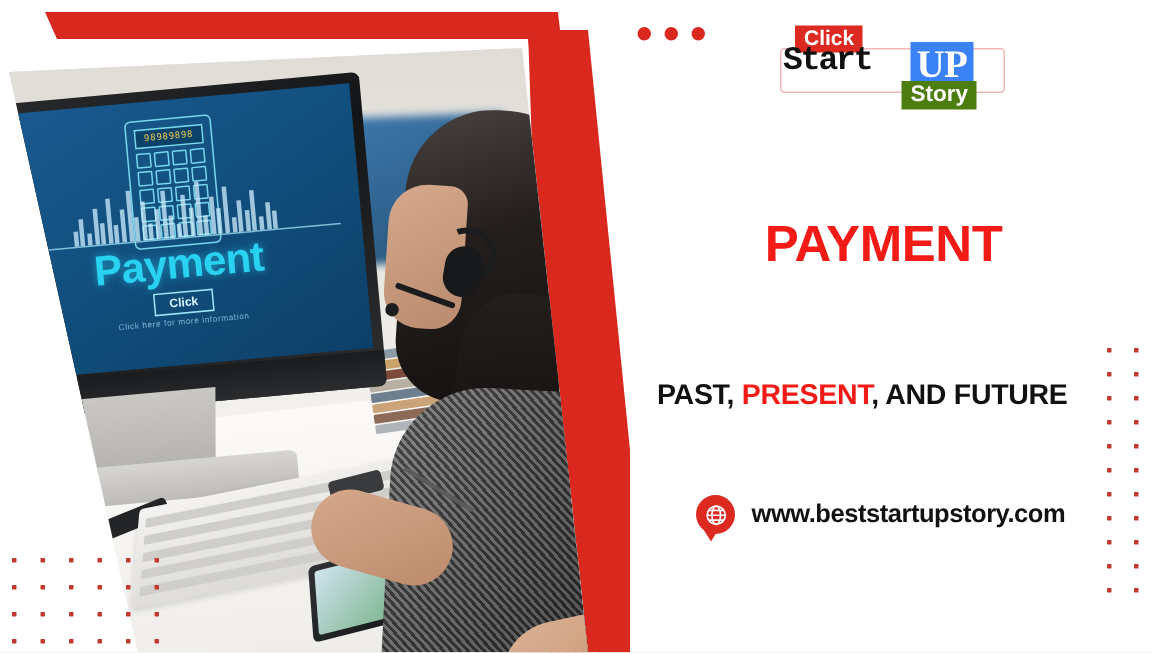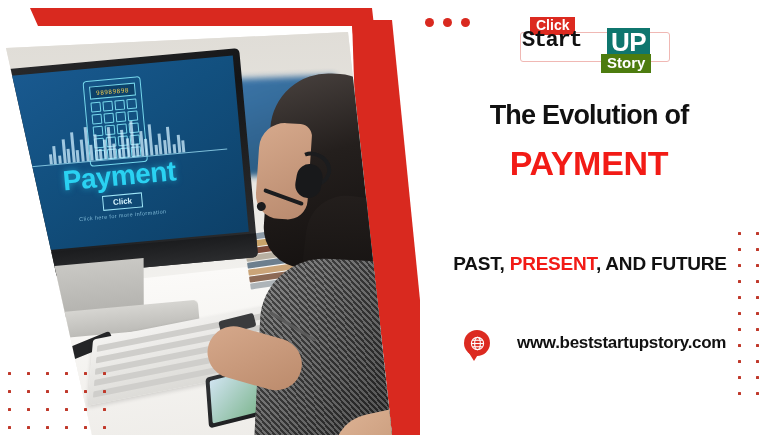--- a/index.html
+++ b/index.html
@@ -272,49 +272,49 @@
     font-family:"Liberation Sans", sans-serif;
   }
   .logo-start{
     position:absolute;left:7px;top:16px;
     color:#111;font-weight:700;font-size:22px;line-height:1;
     letter-spacing:-1.4px;
     font-family:Liberation Mono, monospace;
   }
   .logo-up{
     position:absolute;left:92px;top:14px;
-    background:#0f766e;color:#fff;font-weight:700;font-size:26px;
+    background:#3b82f6;color:#fff;font-weight:700;font-size:26px;
     padding:0 4px;line-height:1.12;letter-spacing:-.5px;
-    font-family:Liberation Sans, sans-serif;
+    font-family:Liberation Serif, serif;
   }
   .logo-story{
     position:absolute;left:86px;top:40px;
     background:#4d7c0f;color:#fff;font-weight:700;font-size:15px;
     padding:1px 6px 2px 6px;line-height:1.05;
     font-family:"Liberation Sans", sans-serif;
   }
 
   .headline-1{
     position:absolute;left:0;right:10px;top:100px;text-align:center;
     color:#111;font-size:27px;font-weight:700;letter-spacing:-.8px;
   }
   .headline-2{
     position:absolute;left:0;right:10px;top:145px;text-align:center;
     color:#f21b16;font-size:34px;font-weight:700;line-height:1.1;
     letter-spacing:-.3px;
   }
   .headline-3{
-    position:absolute;left:18px;right:26px;top:252px;text-align:center;
+    position:absolute;left:18px;right:26px;top:252px;
     color:#111;font-size:19px;font-weight:700;line-height:1.22;
     letter-spacing:-.2px;
   }
   .headline-3 .hl{color:#f21b16;}
 
   .url-row{
-    position:absolute;left:44px;top:330px;display:flex;align-items:center;gap:27px;
+    position:absolute;left:44px;top:330px;display:flex;align-items:center;gap:11px;
   }
   .globe{
     width:26px;height:26px;border-radius:50%;
     background:#dc2a20;display:flex;align-items:center;justify-content:center;
     position:relative;flex:0 0 auto;
   }
   .globe::after{
     content:"";position:absolute;left:5px;bottom:-5px;
     border-left:5px solid transparent;border-right:5px solid transparent;
     border-top:8px solid #dc2a20;
@@ -486,21 +486,20 @@
     </div>
 
     <div class="logo">
       <div class="logo-outline"></div>
       <div class="logo-best">Click</div>
       <div class="logo-start">Start</div>
       <div class="logo-up">UP</div>
       <div class="logo-story">Story</div>
     </div>
 
-    <div class="headline-1">The Evolution of</div>
 
     <div class="headline-2">
       <div>PAYMENT</div>
     </div>
 
     <div class="headline-3">
       <span>PAST, </span><span class="hl">PRESENT</span><span>, AND FUTURE</span>
     </div>
 
     <div class="url-row">

